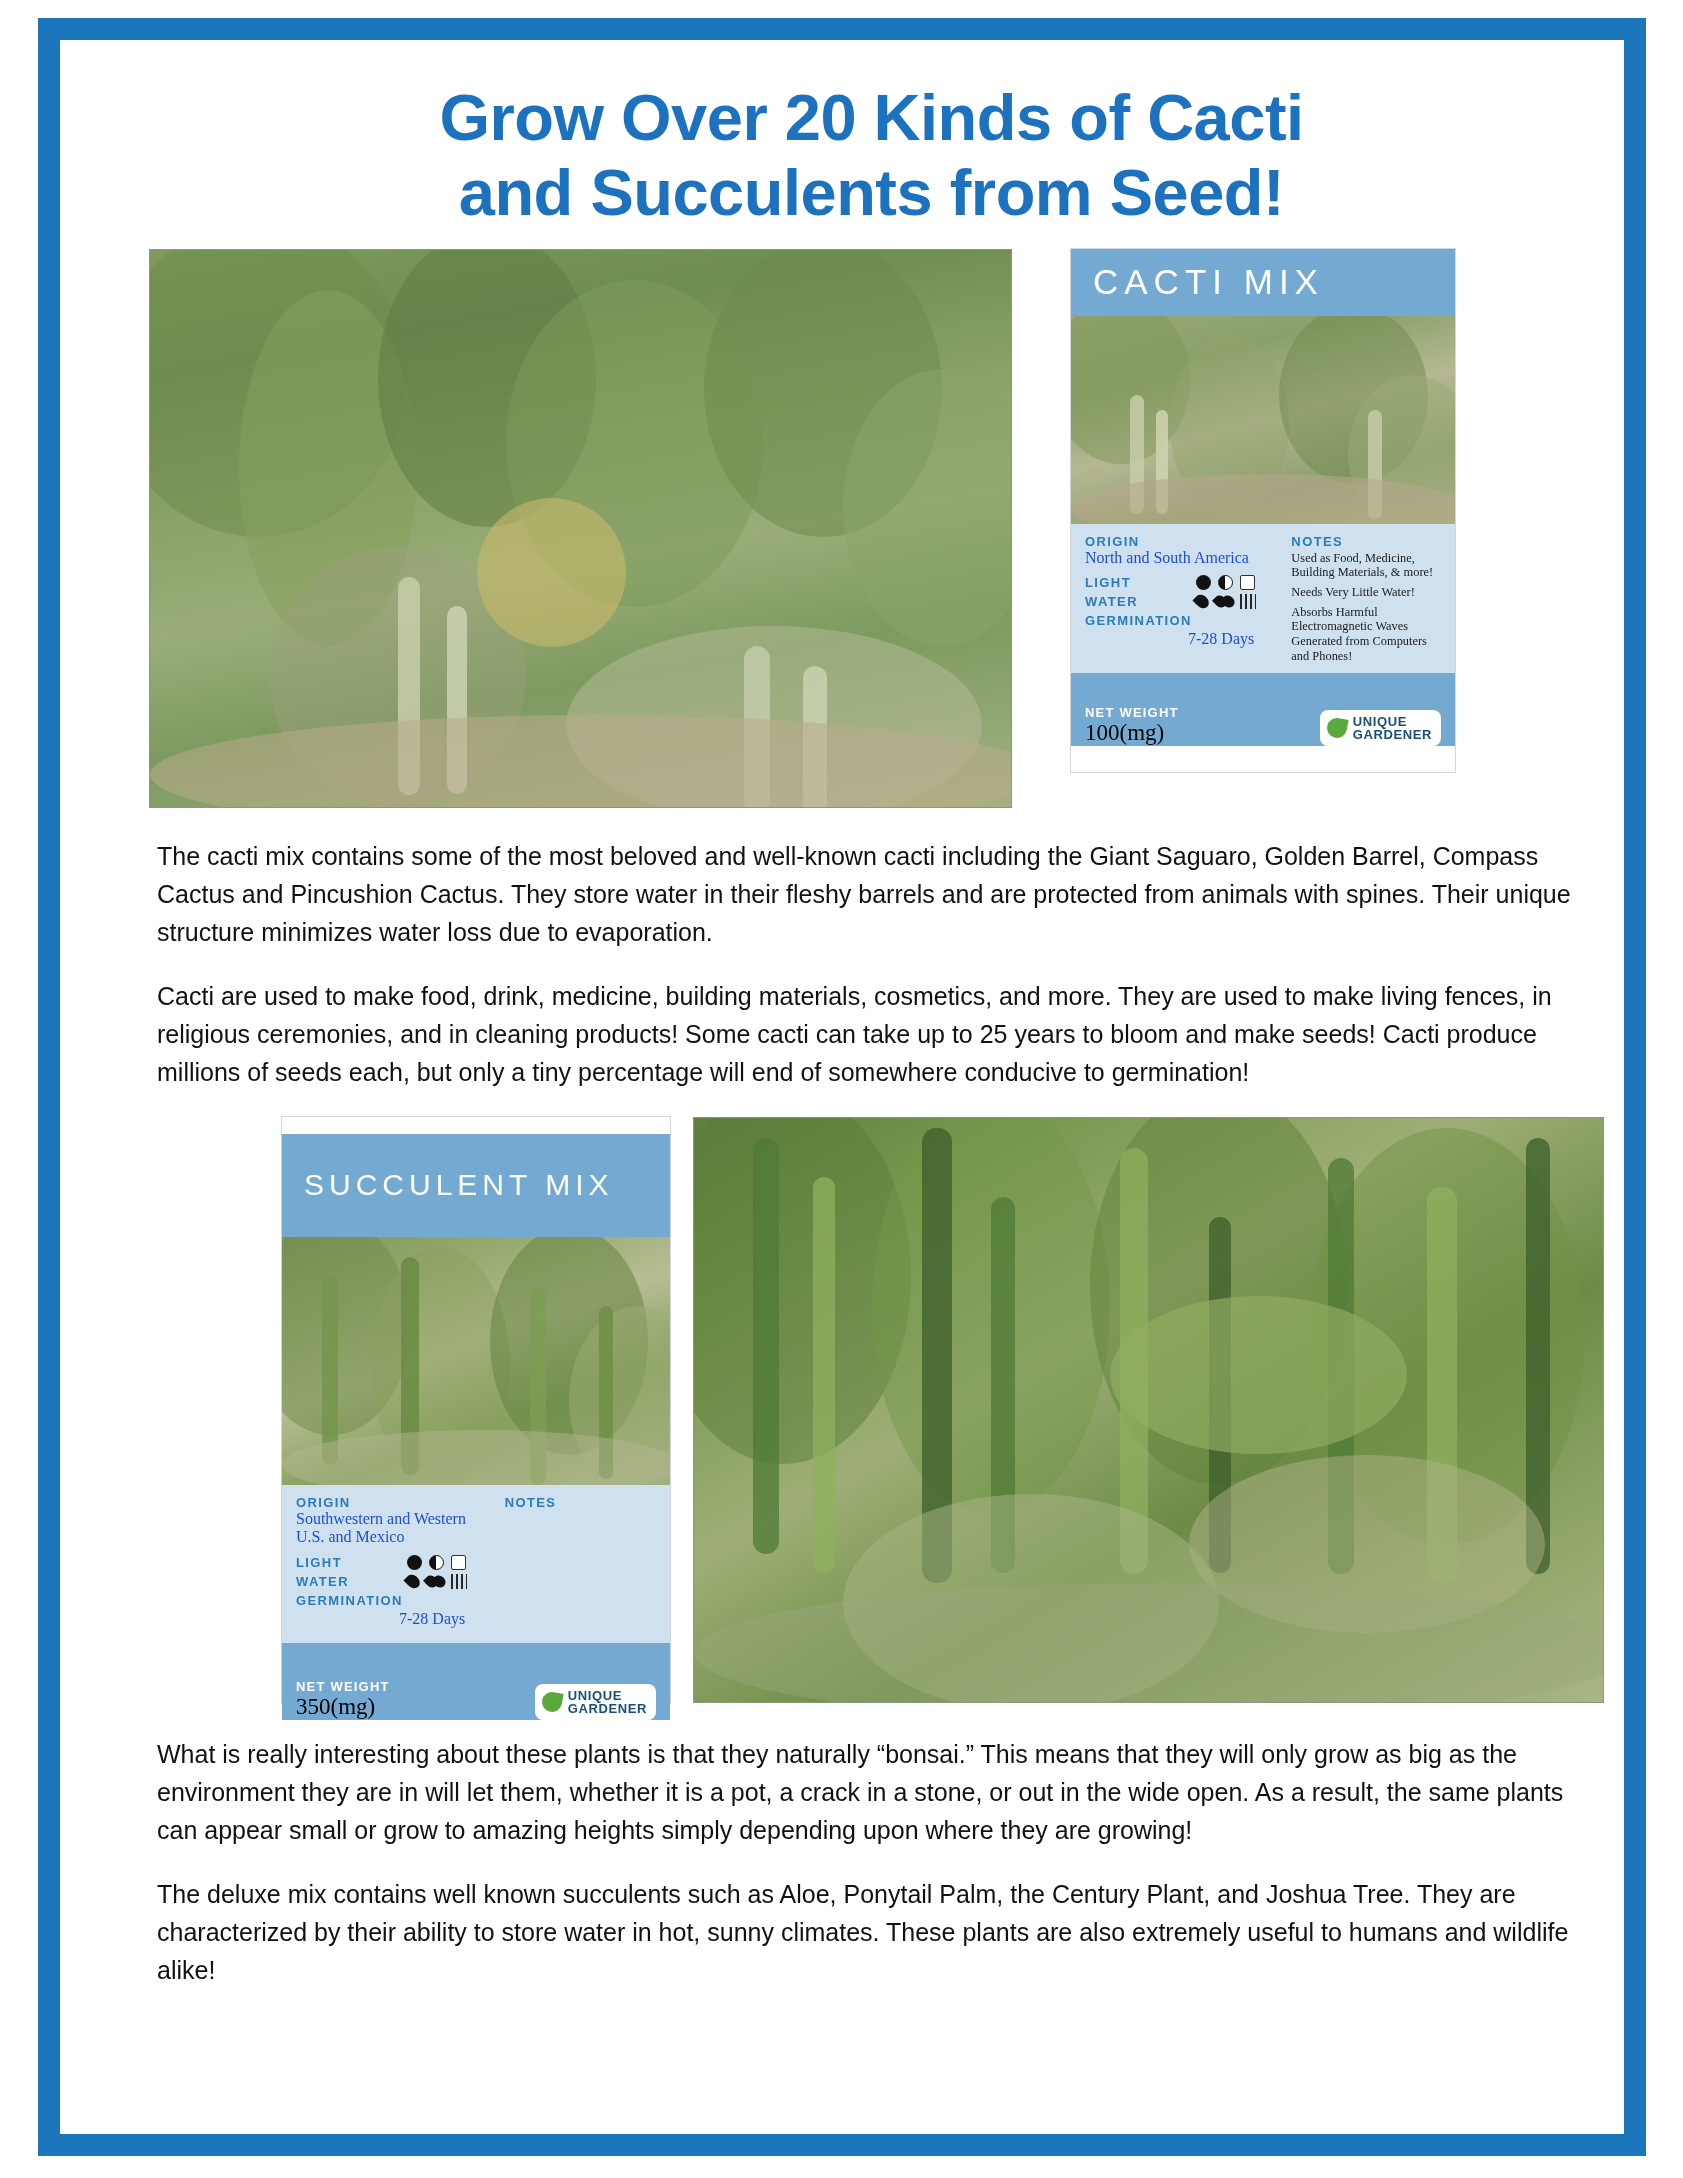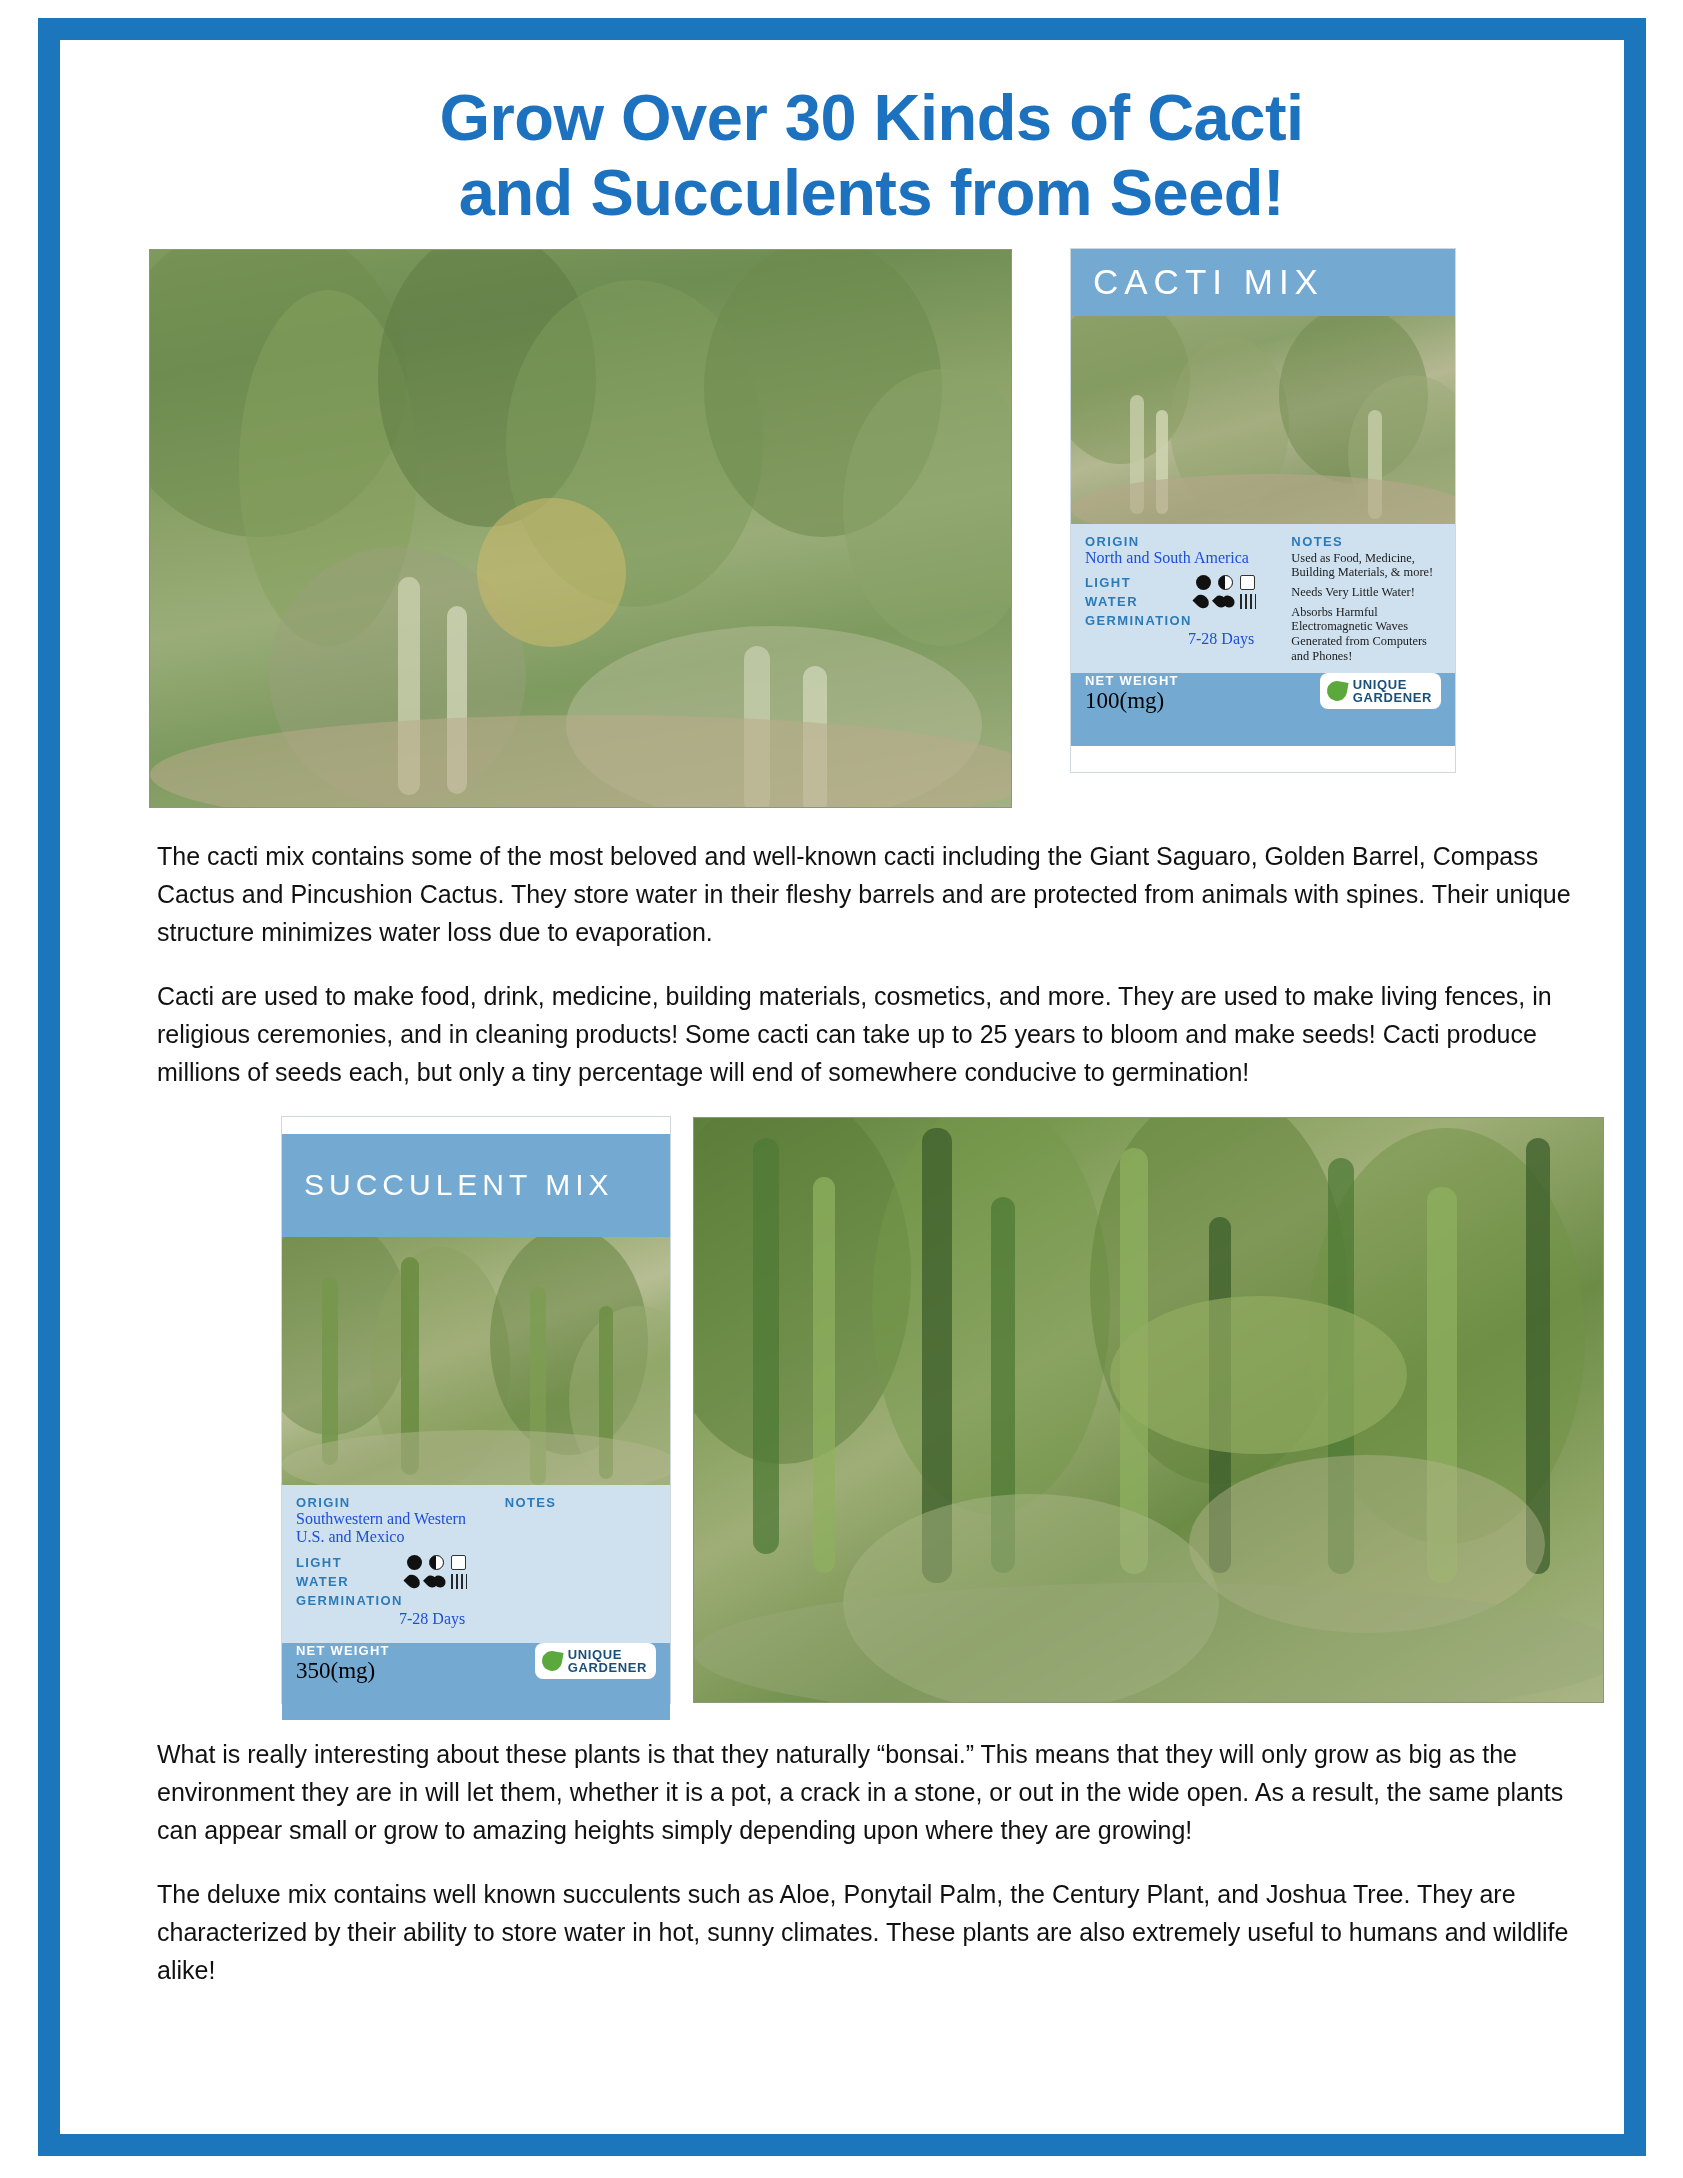--- a/index.html
+++ b/index.html
@@ -213,21 +213,21 @@
     font-family: "Liberation Serif", serif;
     font-size: 12.4px;
     color: #1a1a1a;
     line-height: 1.18;
   }
   .notes-list div { margin-bottom: 5px; }
   .packet-footer {
     background: #74a9d2;
     height: 73px;
     display: flex;
-    align-items: flex-start;
+    align-items: flex-end;
     justify-content: space-between;
     padding: 0 14px;
     box-sizing: border-box;
     gap: 40px;
   }
   .netwt-label {
     color: #ffffff;
     font-size: 13px;
     letter-spacing: 1.2px;
     font-weight: 600;
@@ -323,21 +323,21 @@
 </head>
 <body>
 
 <div class="page">
   <div class="frame-outer">
     <div class="frame-inner">
 
       <div class="content">
 
         <h1 class="title">
-          <span>Grow Over 30 Kinds of Cacti</span>
+          <span>Grow Over 20 Kinds of Cacti</span>
           <span>and Succulents from Seed!</span>
         </h1>
 
         <div class="row-top">
 
           <div class="photo-garden">
             <div class="ovl" style="left:-40px;top:-30px;width:297px;height:317px;background:#6f8d4e;"></div>
             <div class="ovl" style="left:89px;top:40px;width:178px;height:356px;background:#85a05c;"></div>
             <div class="ovl" style="left:228px;top:-20px;width:218px;height:297px;background:#5f7c44;"></div>
             <div class="ovl" style="left:356px;top:30px;width:257px;height:327px;background:#7e9a5b;"></div>

